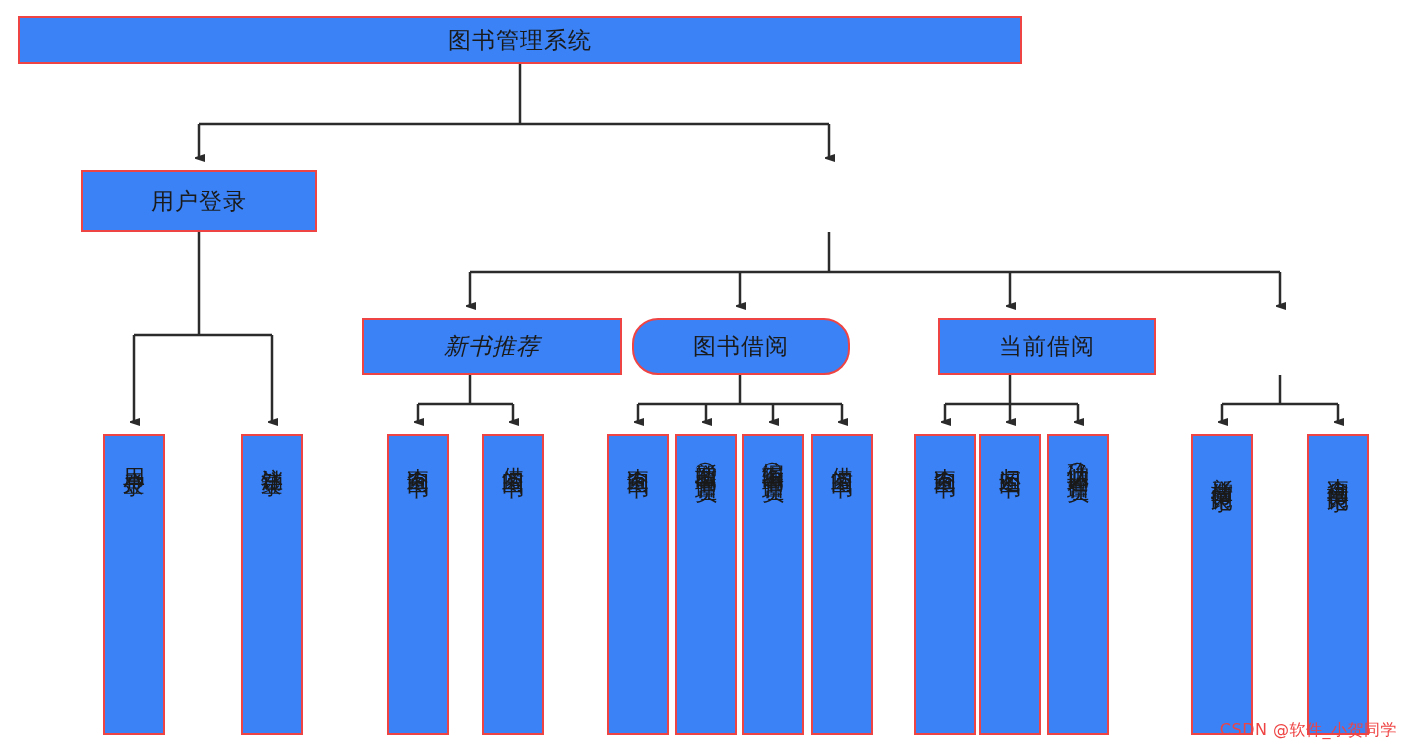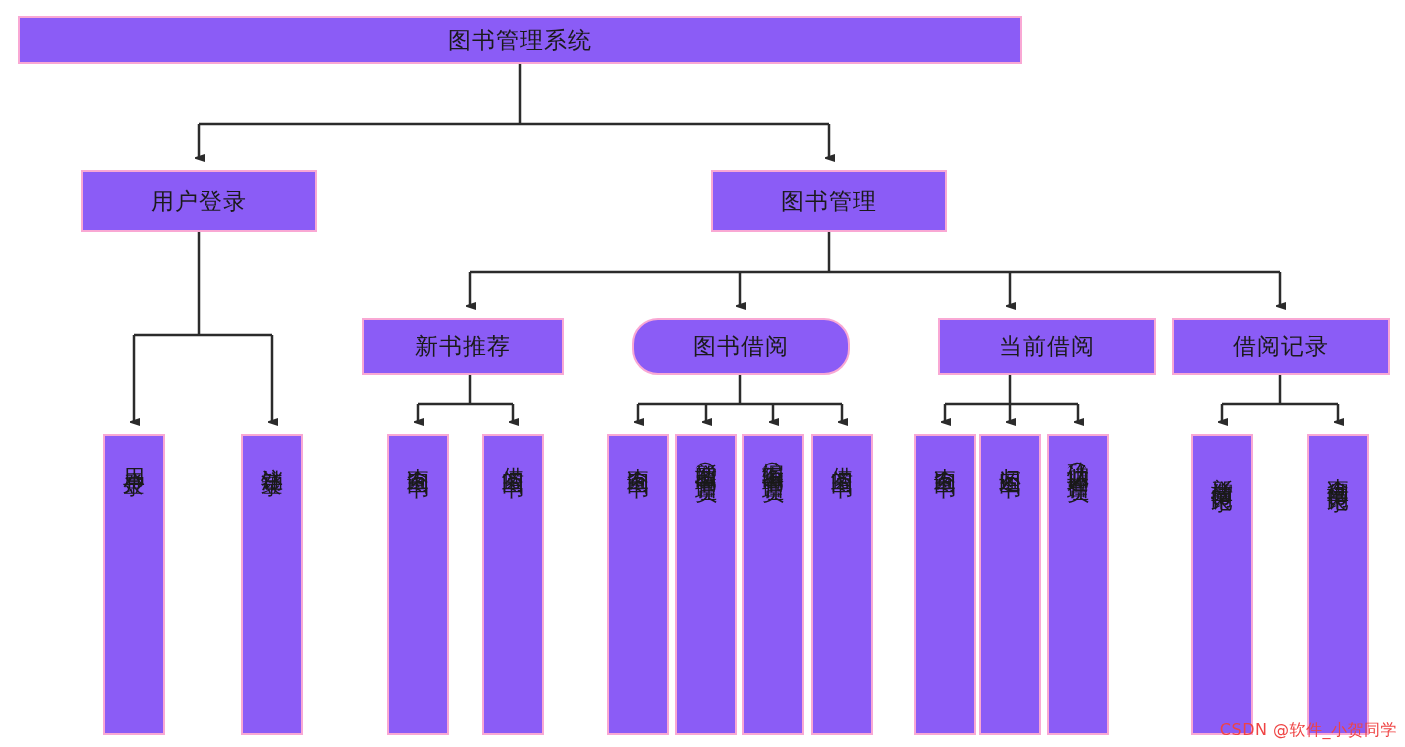--- a/index.html
+++ b/index.html
@@ -22,22 +22,22 @@
     position: absolute;
     left: 0;
     top: 0;
     width: 1405px;
     height: 747px;
     pointer-events: none;
   }
   .node {
     position: absolute;
     box-sizing: border-box;
-    background: #8b5cf6;
-    border: 2px solid #f9a8d4;
+    background: #3b82f6;
+    border: 2px solid #ef4444;
     display: flex;
     align-items: center;
     justify-content: center;
     color: #1a1a1a;
   }
   .node .label {
     display: block;
     text-align: center;
     line-height: 1.15;
     white-space: nowrap;
@@ -129,35 +129,29 @@
     </g>
   </svg>
 
   <div class="node root" style="left:18px; top:16px; width:1004px; height:48px;">
     <span class="label">图书管理系统</span>
   </div>
 
   <div class="node h" style="left:81px; top:170px; width:236px; height:62px;">
     <span class="label">用户登录</span>
   </div>
-  <div class="node h" style="left:711px; top:170px; width:236px; height:62px;">
-    <span class="label">图书管理</span>
-  </div>
 
-  <div class="node h" style="left:362px; top:318px; width:202px; height:57px;">
+  <div class="node h" style="left:362px; top:318px; width:260px; height:57px;font-style:italic;">
     <span class="label">新书推荐</span>
   </div>
   <div class="node h" style="left:632px; top:318px; width:218px; height:57px;border-radius:26px;">
     <span class="label">图书借阅</span>
   </div>
   <div class="node h" style="left:902px; top:318px; width:218px; height:57px;margin-left:36px;">
     <span class="label">当前借阅</span>
-  </div>
-  <div class="node h" style="left:1172px; top:318px; width:218px; height:57px;">
-    <span class="label">借阅记录</span>
   </div>
 
   <div class="node v" style="left:103px; top:434px; width:62px; height:301px;">
     <span class="label">用户登录</span>
   </div>
   <div class="node v" style="left:241px; top:434px; width:62px; height:301px;">
     <span class="label">注销登录</span>
   </div>
 
   <div class="node v" style="left:387px; top:434px; width:62px; height:301px;">

